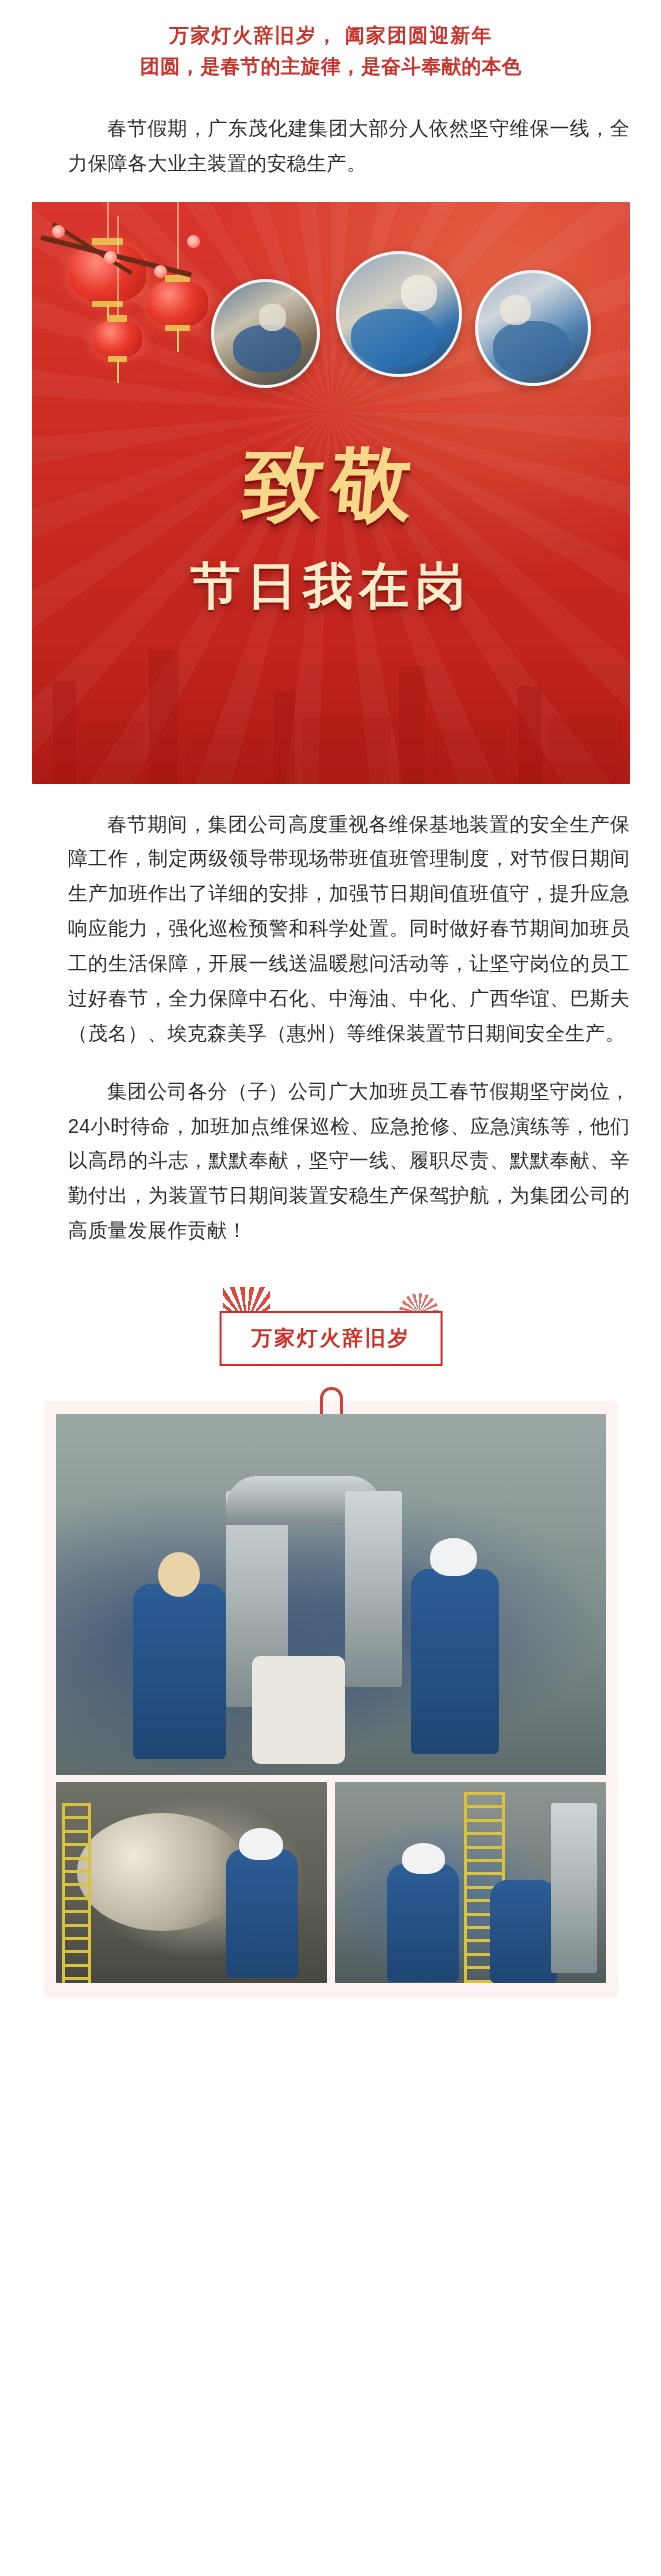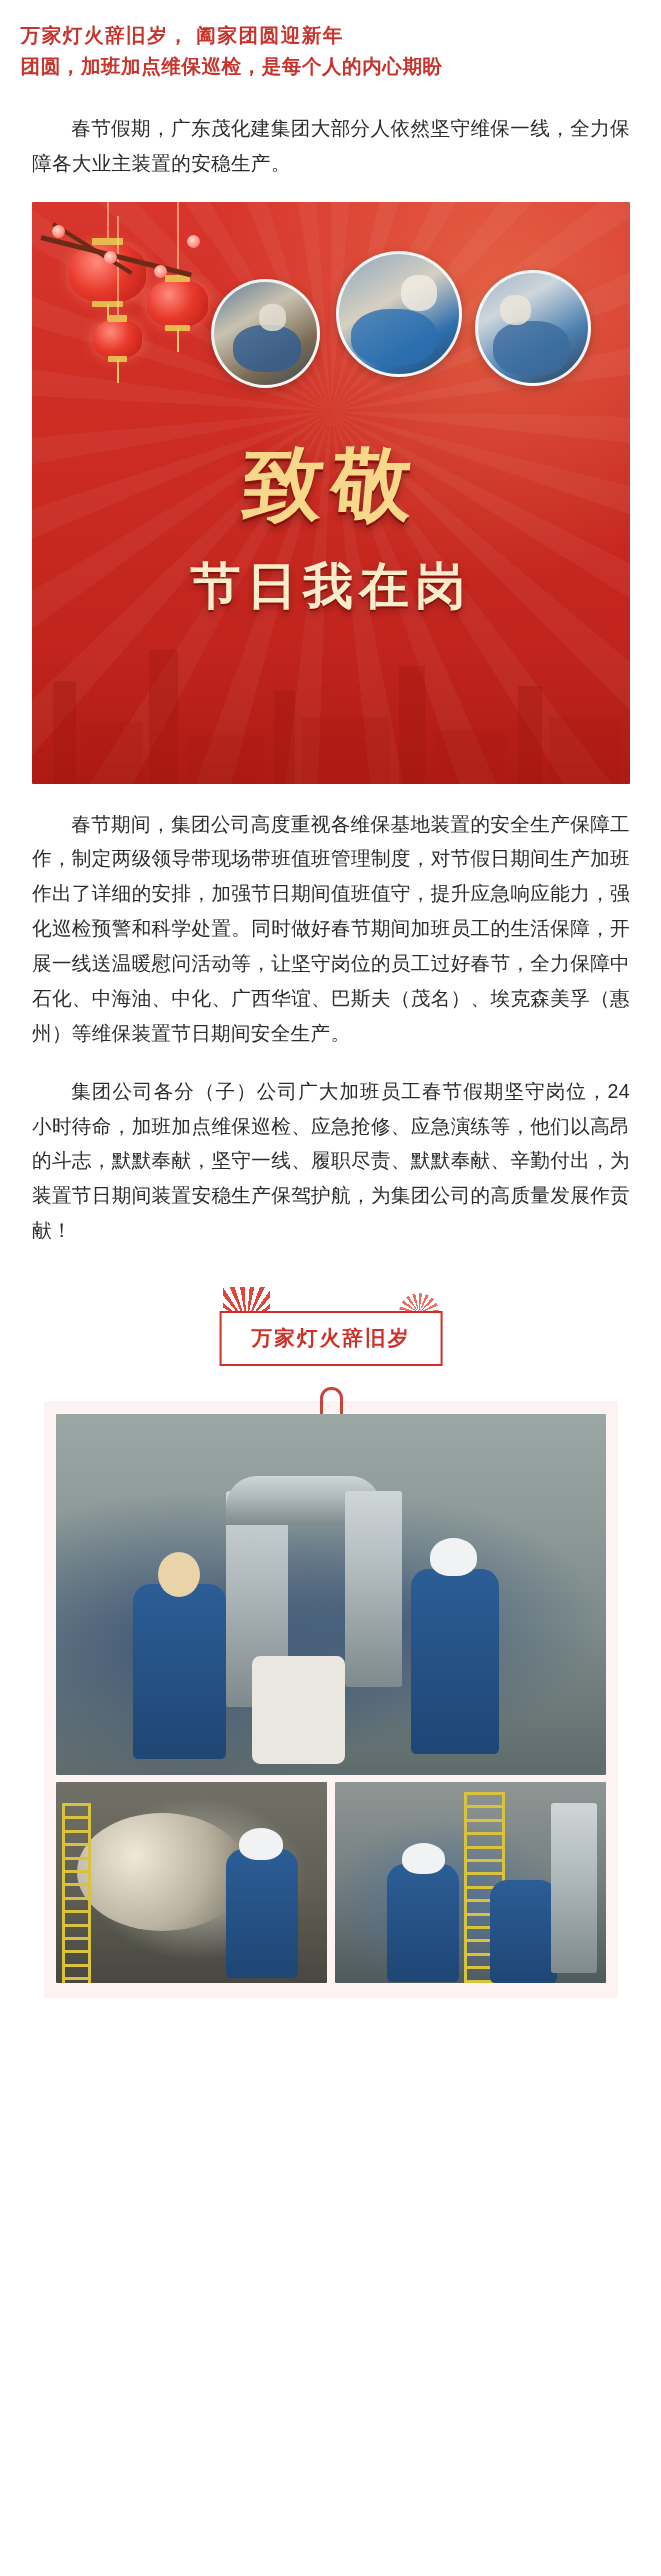--- a/index.html
+++ b/index.html
@@ -11,20 +11,21 @@
   body {
     width: 662px;
     min-height: 2943px;
     position: relative;
     overflow-x: hidden;
   }
 
   
   .couplet {
     padding: 19.6px 20.6px 5.2px 20.6px;
+    text-align: center;
   }
   .couplet-line {
     color: #c8332c;
     font-size: 19.6px;
     line-height: 1.62;
     font-weight: 700;
     letter-spacing: 0.5px;
     white-space: nowrap;
   }
   .couplet-line.l1 { letter-spacing: 1.5px; }
@@ -32,21 +33,21 @@
   
   .para {
     padding: 0 32px;
     font-size: 19.6px;
     line-height: 1.78;
     color: #2b2b2b;
     text-align: justify;
     text-indent: 2em;
     letter-spacing: 0.3px;
   }
-  .para-gap-top { margin-top: 23px; }
+  .para-gap-top { margin-top: 23px; margin-left: 36px; }
   .para-gap-bot { margin-bottom: 20.6px; }
 
   
   .hero {
     position: relative;
     margin: 20.6px 32px 0 32px;
     height: 582px;
     background:
       radial-gradient(circle at 78% 16%, rgba(255,180,120,0.35) 0%, rgba(255,180,120,0) 42%),
       linear-gradient(180deg, #d8362c 0%, #cb2b22 45%, #c0241c 78%, #ad1a14 100%);
@@ -294,21 +295,21 @@
     text-indent: 2em;
     letter-spacing: 0.3px;
   }
   .spacer-lg { height: 31px; }
 </style>
 </head>
 <body>
 
 <div class="couplet">
   <div class="couplet-line l1">万家灯火辞旧岁，  阖家团圆迎新年</div>
-  <div class="couplet-line">团圆，加班加点维保巡检，是每个人的内心期盼</div>
+  <div class="couplet-line">团圆，是春节的主旋律，是奋斗奉献的本色</div>
 </div>
 
 <p class="para para-gap-top">春节假期，广东茂化建集团大部分人依然坚守维保一线，全力保障各大业主装置的安稳生产。</p>
 
 <div class="hero">
   <div class="rays"></div>
 
   <div class="lantern" style="left:37px; top:40px; width:77px; height:62px;">
     <span class="cap-top"></span>
     <span class="cap-bot"></span>

